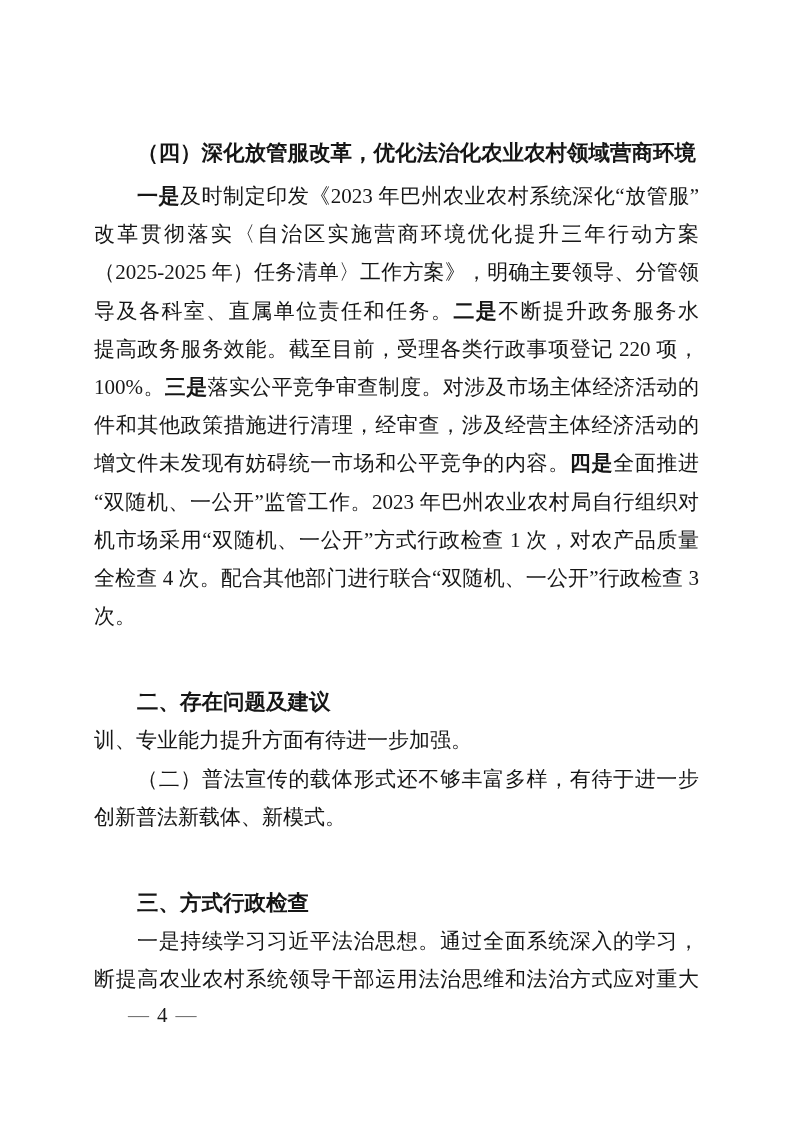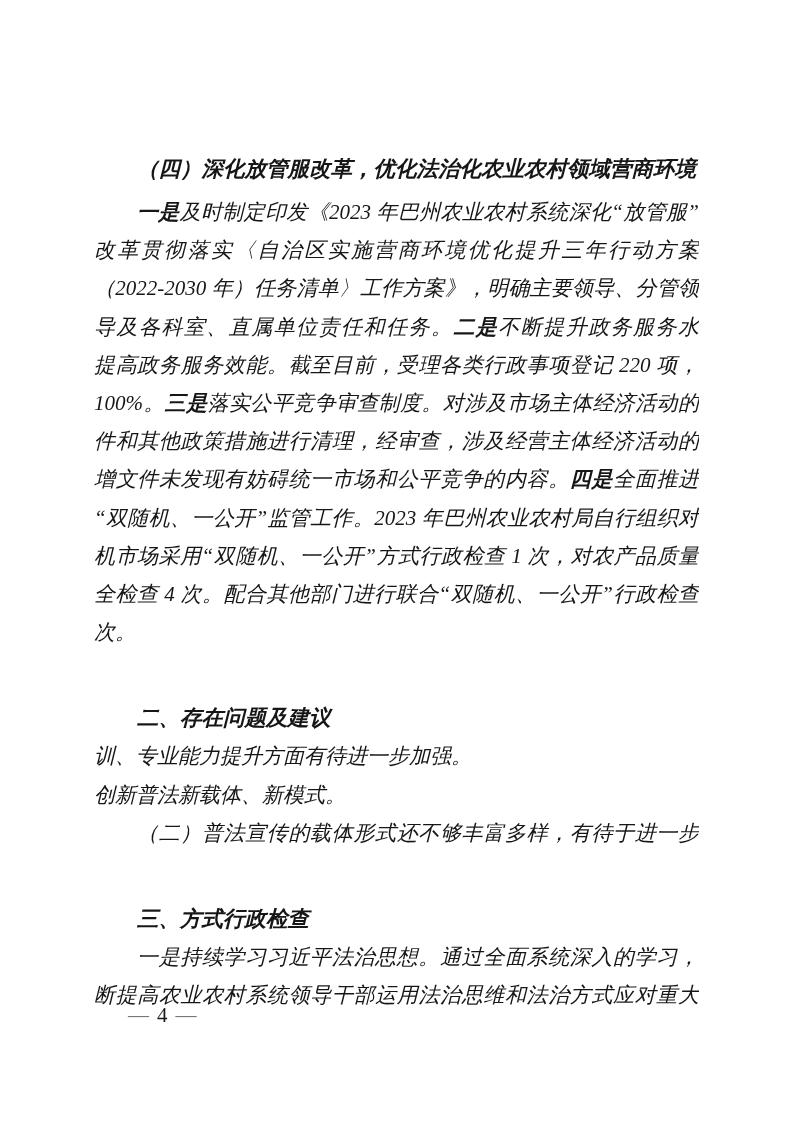--- a/index.html
+++ b/index.html
@@ -8,23 +8,22 @@
     width: 793px;
     height: 1122px;
     background: #ffffff;
     overflow: hidden;
     color: #161616;
     font-family: "Liberation Serif", "DejaVu Serif", serif;
   }
   .doc-body {
     position: absolute;
     left: 94px;
-    top: 149px;
+    top: 133px;
     width: 605px;
-    font-style: italic;
   }
   .line {
     height: 38.2px;
     line-height: 38.2px;
     font-size: 21px;
     overflow: hidden;
     text-align: left;
   }
   .line.justify {
     text-align: justify;
@@ -58,32 +57,32 @@
   .footer .num { color: #1a1a1a; font-family: "Liberation Serif", "DejaVu Serif", serif; }
 </style>
 </head>
 <body>
 
 <div class="page">
   <div class="doc-body">
       <div class="line indent kai-heading"><span class="b">（四）深化放管服改革，优化法治化农业农村领域营商环境</span></div>
       <div class="line justify indent"><span class="b">一是</span><span>及时制定印发《2023 年巴州农业农村系统深化“放管服”</span></div>
       <div class="line justify"><span>改革贯彻落实〈自治区实施营商环境优化提升三年行动方案</span></div>
-      <div class="line justify"><span>（2022-2030 年）任务清单〉工作方案》，明确主要领导、分管领</span></div>
+      <div class="line justify"><span>（2025-2025 年）任务清单〉工作方案》，明确主要领导、分管领</span></div>
       <div class="line justify"><span>导及各科室、直属单位责任和任务。</span><span class="b">二是</span><span>不断提升政务服务水平，</span></div>
       <div class="line justify"><span>提高政务服务效能。截至目前，受理各类行政事项登记 220 项，审</span></div>
       <div class="line justify"><span>100%。</span><span class="b">三是</span><span>落实公平竞争审查制度。对涉及市场主体经济活动的文</span></div>
       <div class="line justify"><span>件和其他政策措施进行清理，经审查，涉及经营主体经济活动的新</span></div>
       <div class="line justify"><span>增文件未发现有妨碍统一市场和公平竞争的内容。</span><span class="b">四是</span><span>全面推进</span></div>
       <div class="line justify"><span>“双随机、一公开”监管工作。2023 年巴州农业农村局自行组织对农</span></div>
       <div class="line justify"><span>机市场采用“双随机、一公开”方式行政检查 1 次，对农产品质量安</span></div>
       <div class="line justify"><span>全检查 4 次。配合其他部门进行联合“双随机、一公开”行政检查 3</span></div>
       <div class="line"><span>次。</span></div>
       <div class="line indent hei-heading"><span class="b">二、存在问题及建议</span></div>
       <div class="line"><span>训、专业能力提升方面有待进一步加强。</span></div>
+      <div class="line justify indent"><span>（二）普法宣传的载体形式还不够丰富多样，有待于进一步</span></div>
       <div class="line"><span>创新普法新载体、新模式。</span></div>
-      <div class="line justify indent"><span>（二）普法宣传的载体形式还不够丰富多样，有待于进一步</span></div>
       <div class="line indent hei-heading"><span class="b">三、方式行政检查</span></div>
       <div class="line justify indent"><span>一是持续学习习近平法治思想。通过全面系统深入的学习，不</span></div>
       <div class="line justify"><span>断提高农业农村系统领导干部运用法治思维和法治方式应对重大</span></div>
     </div>
   <div class="footer"><span class="dash">—</span><span class="num">4</span><span class="dash">—</span></div>
 </div>
 
 </body></html>

